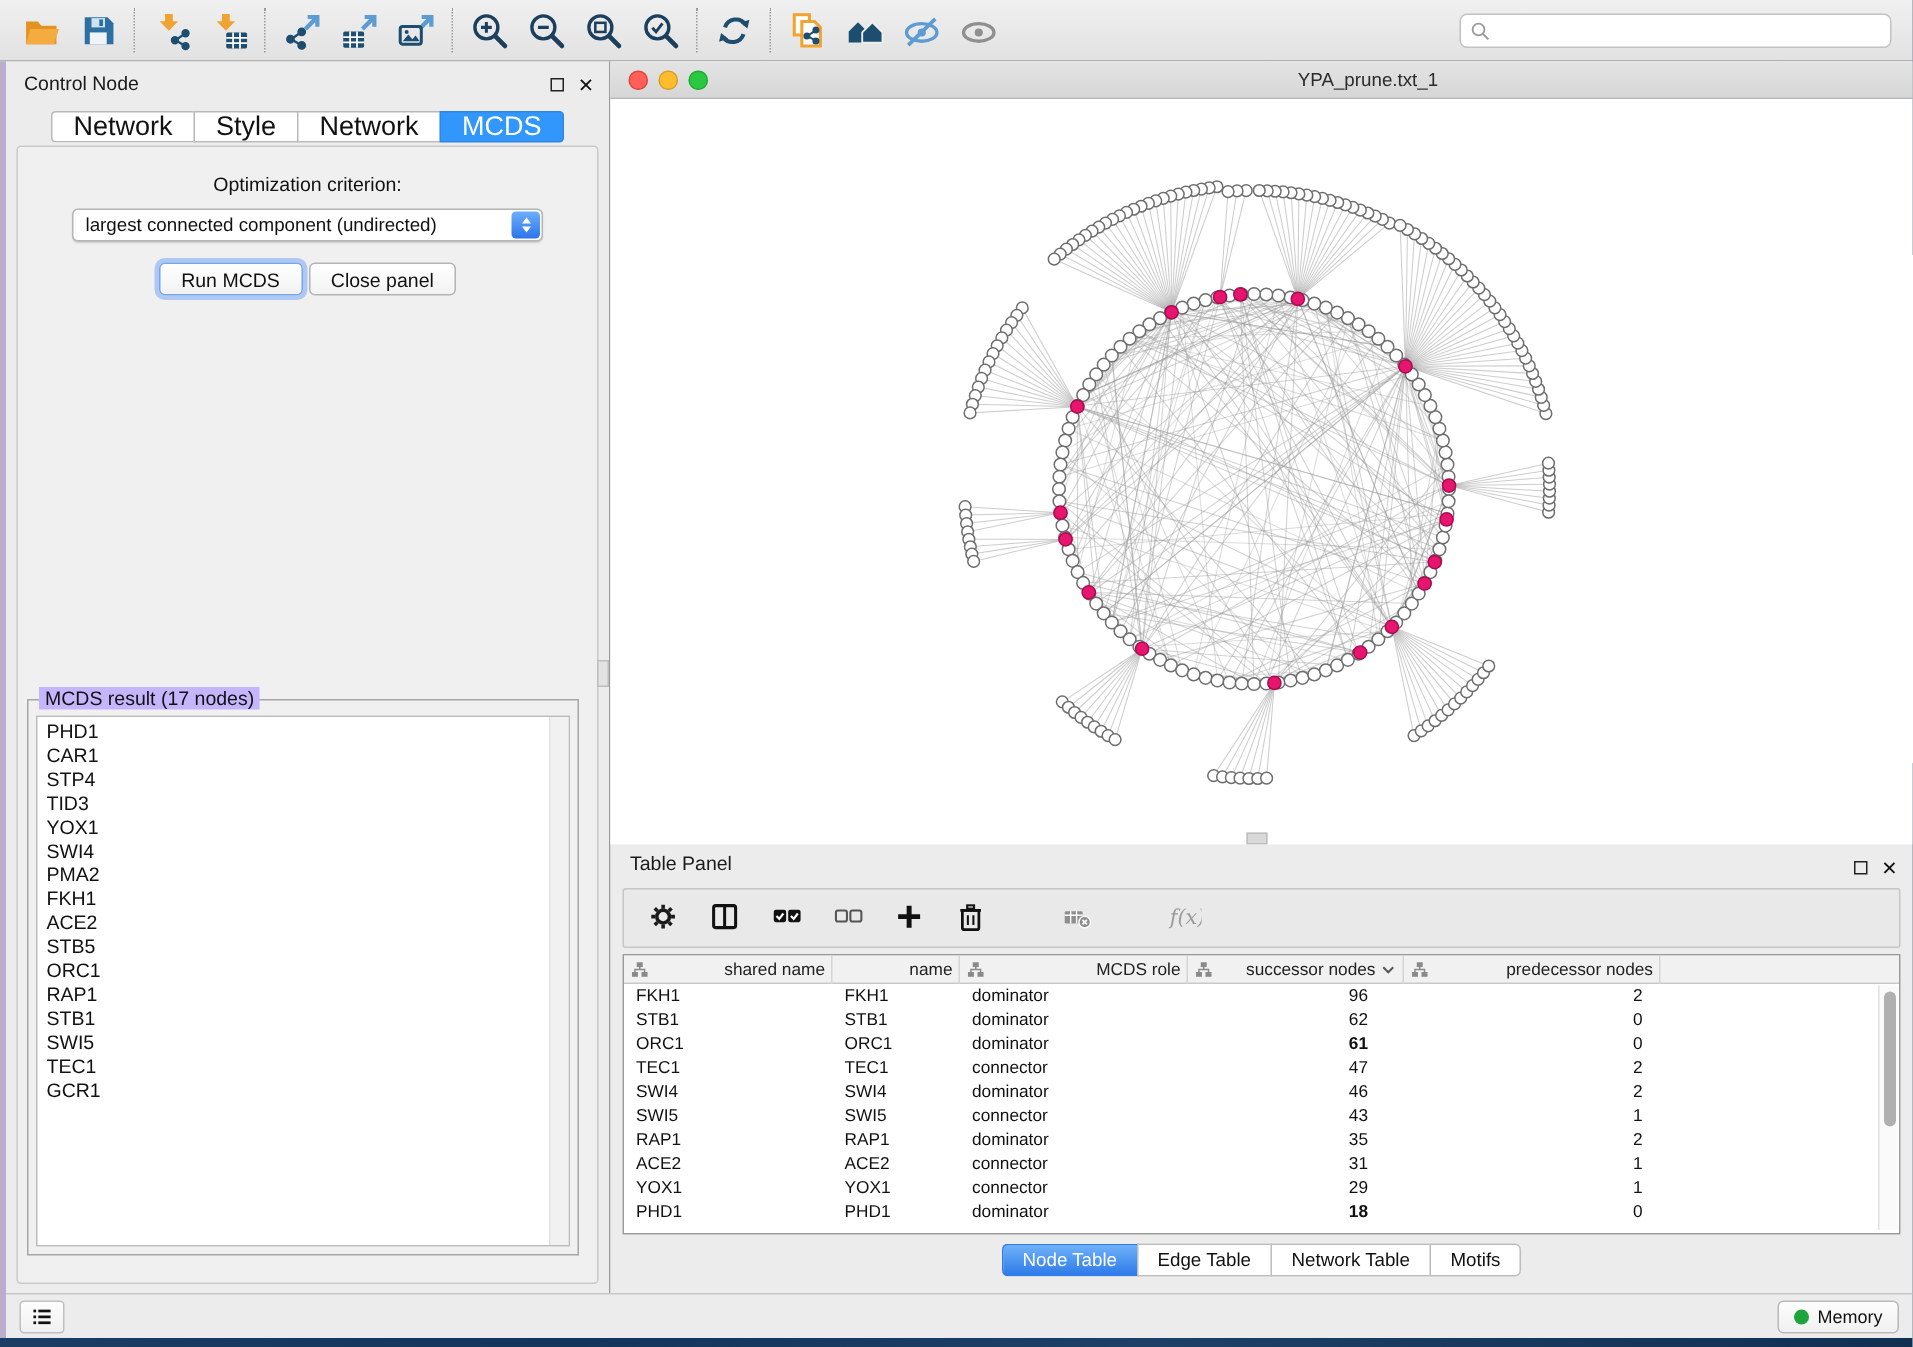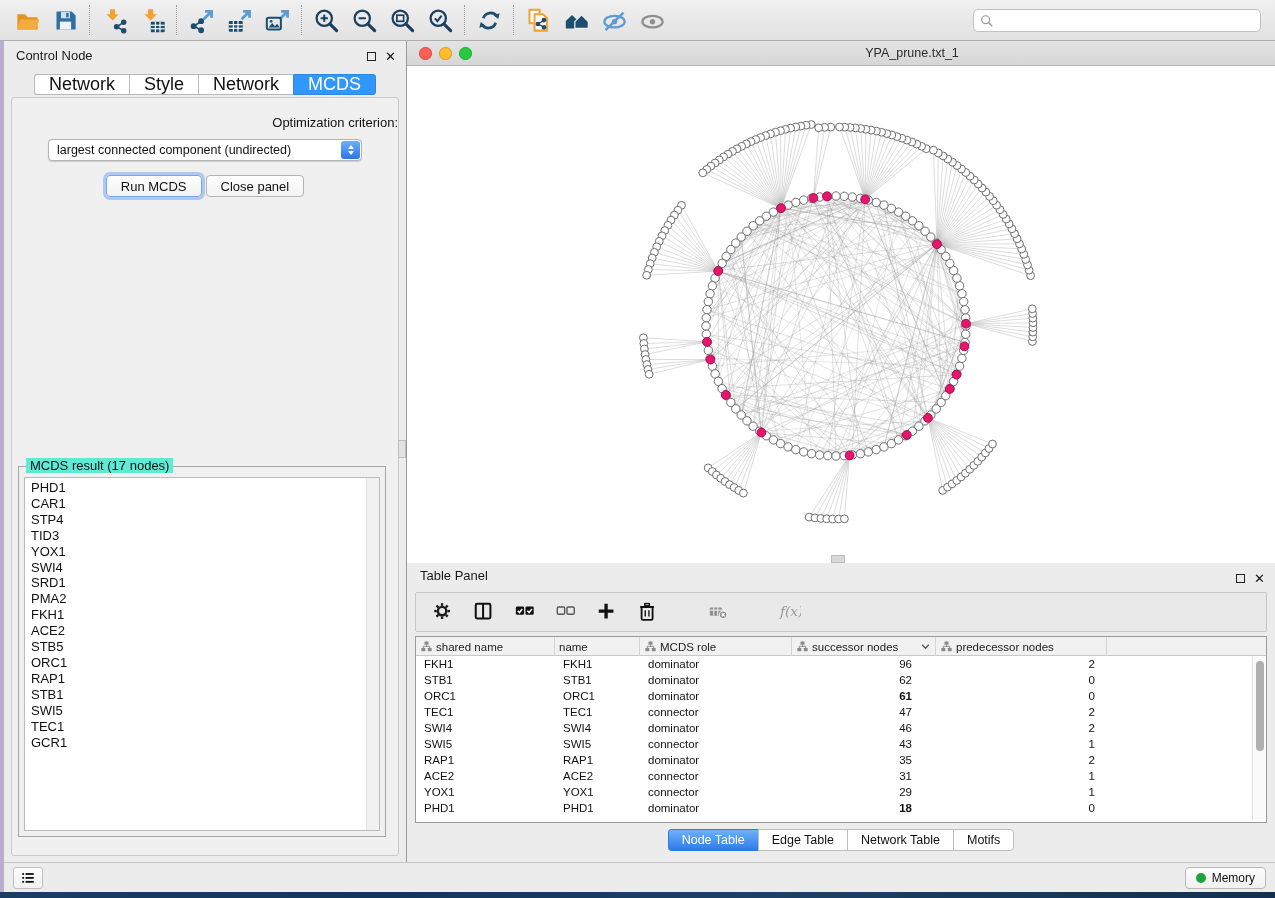--- a/index.html
+++ b/index.html
@@ -32,36 +32,36 @@
   .float-icon { width:9px; height:9px; border:1.6px solid #222; display:inline-block; cursor:pointer; }
   .close-icon { font-size:13px; font-weight:bold; color:#111; cursor:pointer; line-height:1; }
   .cp-tabs { position:absolute; left:0; top:33px; width:100%; display:flex; justify-content:center; }
   .cp-tab { height:21px; padding:0 14px; font-size:18px; background:#fff; border:1px solid #b9b9b9;
     border-right:none; color:#111; cursor:pointer; line-height:19px; }
   .cp-tab:first-child { border-radius:3px 0 0 3px; }
   .cp-tab:last-child { border-right:1px solid #b9b9b9; border-radius:0 3px 3px 0; }
   .cp-tab.active { background:#3297fd; border-color:#2f86e0; color:#fff; }
   .cp-content { position:absolute; left:7px; right:7px; top:56px; bottom:6px;
     background:#f0f0f0; border:1px solid #c9c9c9; border-radius:3px; }
-  .opt-label { margin-top:17px; text-align:right; font-size:13px; color:#111; }
+  .opt-label { margin-top:17px; text-align:center; font-size:13px; color:#111; }
   .mac-select { position:relative; margin:9px auto 0; width:314px; height:22px; background:#fff;
     border:1px solid #b5b5b5; border-radius:4px; cursor:pointer; box-shadow:0 .5px 1px rgba(0,0,0,.15); }
   .mac-select .value { display:block; line-height:20px; font-size:12.5px; padding-left:8px; color:#111;
     white-space:nowrap; overflow:hidden; }
   .stepper { position:absolute; right:1px; top:1px; width:19px; height:18px; border-radius:3px;
     background:linear-gradient(#6cb0fb,#2d74ea); display:flex; flex-direction:column; align-items:center; justify-content:center; gap:2px; }
   .stepper i { display:block; width:0; height:0; border-left:3.5px solid transparent; border-right:3.5px solid transparent; }
   .stepper .up { border-bottom:4px solid #fff; }
   .stepper .down { border-top:4px solid #fff; }
   .btn-row { margin-top:14px; display:flex; justify-content:center; gap:4px; }
   .btn { height:22px; padding:0 14px; font-size:13px; color:#111; background:linear-gradient(#ffffff,#f2f2f2);
     border:1px solid #b4b4b4; border-radius:4px; cursor:pointer; font-family:inherit; }
   .btn.focus-ring { border-color:#76a7ec; box-shadow:0 0 0 3px rgba(110,160,245,.5); }
   .groupbox { position:absolute; left:6px; right:12px; top:368px; bottom:18px; border:1px solid #a6a6a6; }
-  .legend { position:absolute; top:-9px; left:7px; background:#5eead4; padding:0 4px; font-size:13px; color:#111; }
+  .legend { position:absolute; top:-9px; left:7px; background:#c4b5fd; padding:0 4px; font-size:13px; color:#111; }
   .mcds-list { position:absolute; left:5px; right:5px; top:10px; bottom:5px; background:#fff;
     border:1px solid #bbb; overflow:hidden; font-size:13px; line-height:15.9px; color:#111; padding:2px 0 0 6px; }
   .mcds-list .track { position:absolute; right:0; top:0; bottom:0; width:13px; background:#f1f1f1; border-left:1px solid #e2e2e2; }
 
   
   .v-divider { position:absolute; left:406px; top:41px; width:1px; height:821px; background:#9a9a9a; }
   .v-handle { position:absolute; left:398px; top:440px; width:8px; height:18px; background:#e3e3e3; border:1px solid #bdbdbd; }
   .h-handle { position:absolute; left:831px; top:555px; width:14px; height:8px; background:#d9d9d9; border:1px solid #bdbdbd; }
 
   
@@ -80,21 +80,21 @@
   .tp-header { height:26px; line-height:26px; padding:0 13px; font-size:13px; color:#1a1a1a; position:relative; }
   .tp-toolbar { margin:3px 8px 0 8px; height:40px; background:#e9e9e9; border:1px solid #c6c6c6; border-radius:2px;
     display:flex; align-items:center; padding-left:15px; gap:17px; }
   .tp-tool { width:24px; height:24px; border:none; background:transparent; display:flex; align-items:center; justify-content:center; cursor:pointer; }
   .tp-tool svg { width:22px; height:22px; }
   .tp-tool.disabled { cursor:default;margin-left:30px; }
   .tp-table { position:relative; margin:4px 8px 0 8px; height:187px; background:#fff; border:1px solid #9a9a9a; overflow:hidden; }
   .thead { display:flex; height:19px; background:#f1f1f1; border-bottom:1px solid #c9c9c9; }
   .th { position:relative; height:19px; border-right:1px solid #d5d5d5; display:flex; align-items:center;
     font-size:11.5px; color:#222; cursor:pointer; }
-  .th .lbl { flex:1; text-align:left; padding:0 4px; white-space:nowrap; overflow:hidden; }
+  .th .lbl { flex:1; text-align:right; padding:0 4px; white-space:nowrap; overflow:hidden; }
   .th .hicon { margin-left:5px; flex:0 0 auto; display:flex; }
   .th .sort { margin-right:5px; flex:0 0 auto; display:flex; }
   .tr { display:flex; height:16px; }
   .td { font-size:11.5px; color:#111; line-height:16px; white-space:nowrap; overflow:hidden; }
   .vscroll-track { position:absolute; right:1px; top:20px; bottom:2px; width:13px; background:#fafafa; border-left:1px solid #e0e0e0; }
   .vscroll-thumb { position:absolute; right:2.5px; top:24px; width:8px; height:90px; background:#b0b0b0; border-radius:5px; cursor:pointer; }
   .tp-tabs { margin-top:6px; display:flex; justify-content:center; }
   .tp-tab { height:22px; padding:0 13px; font-size:12.5px; background:#fff; border:1px solid #bdbdbd; border-right:none;
     color:#111; line-height:20px; cursor:pointer; }
   .tp-tab:first-child { border-radius:4px 0 0 4px; }
@@ -308,21 +308,20 @@
       <div class="groupbox">
         <span class="legend">MCDS result (17 nodes)</span>
         <div class="mcds-list" id="mcds-list">
           <div class="track"></div>
         <div>PHD1</div>
             <div>CAR1</div>
             <div>STP4</div>
             <div>TID3</div>
             <div>YOX1</div>
             <div>SWI4</div>
-            <div>SRD1</div>
             <div>PMA2</div>
             <div>FKH1</div>
             <div>ACE2</div>
             <div>STB5</div>
             <div>ORC1</div>
             <div>RAP1</div>
             <div>STB1</div>
             <div>SWI5</div>
             <div>TEC1</div>
             <div>GCR1</div>

